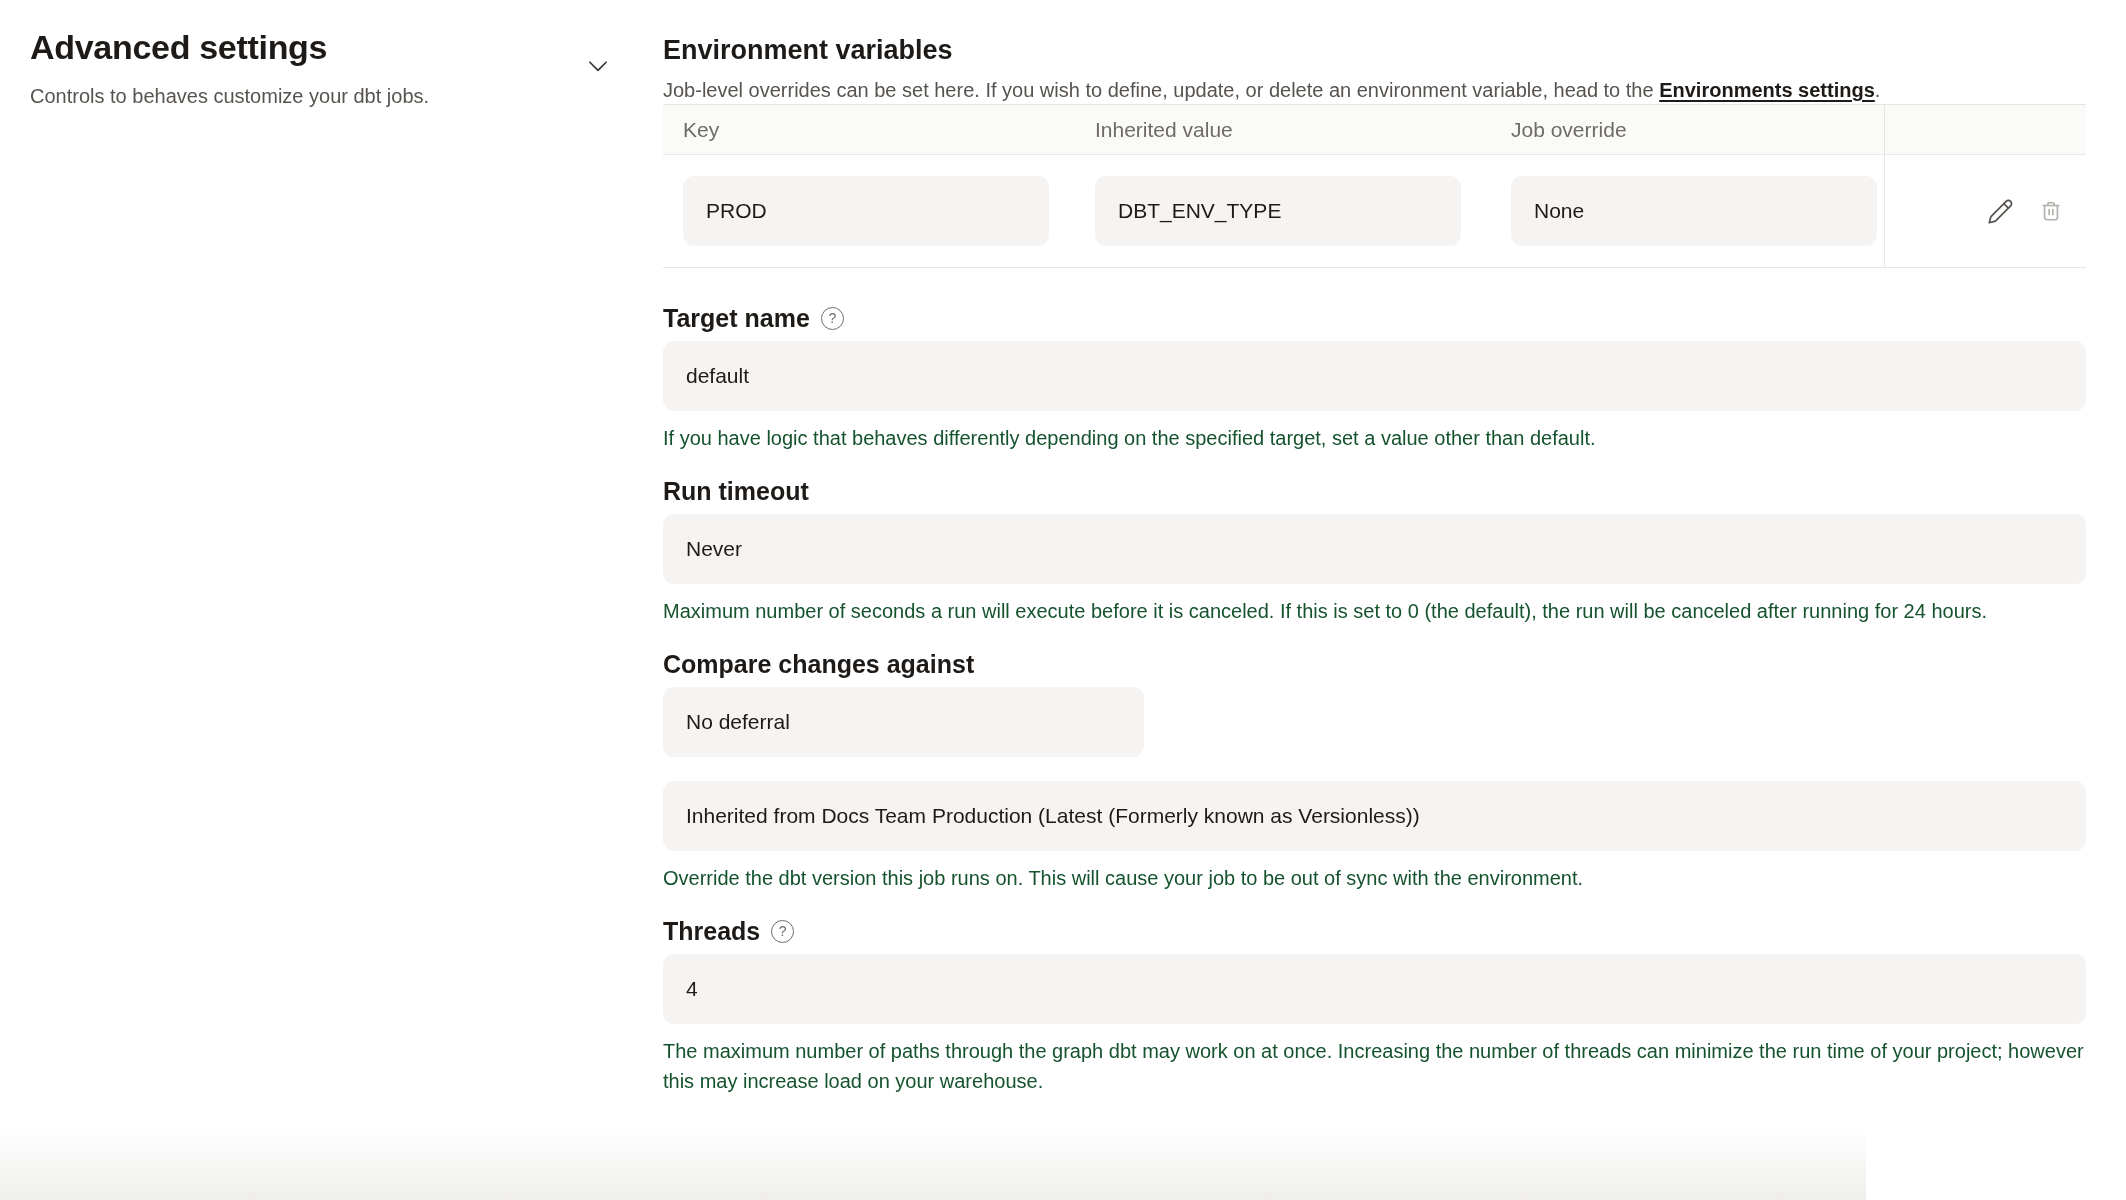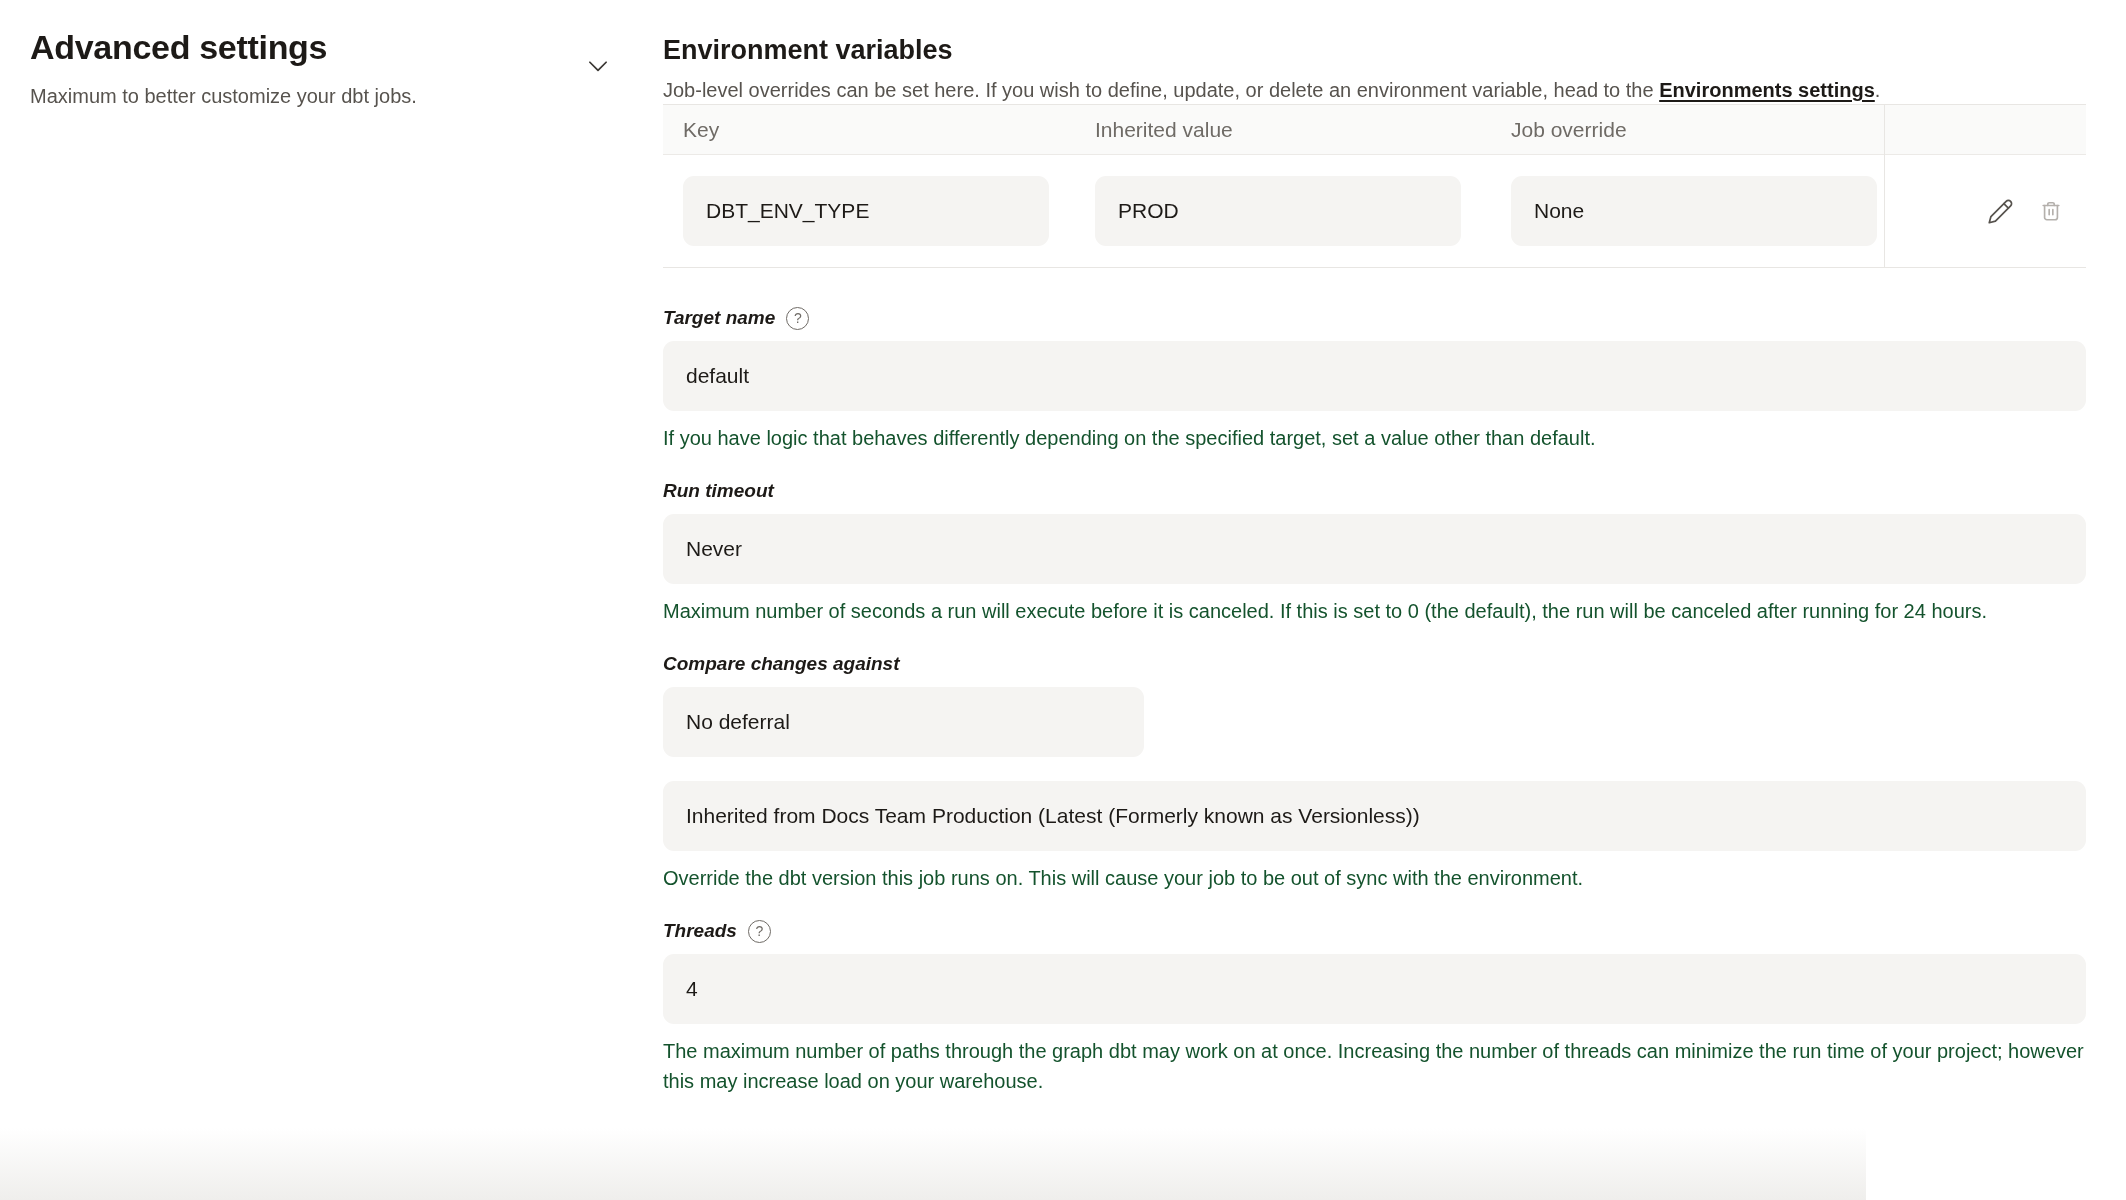--- a/index.html
+++ b/index.html
@@ -84,21 +84,21 @@
     font-size: 21px; color: #1d1a17;
     padding: 0 23px;
   }
   .box.wide { width: 100%; }
   .box.narrow { width: 481px; }
 
   
   .field { margin-top: 24px; }
   .field.first { margin-top: 36px; }
   .label-row { display: flex; align-items: center; gap: 11px; height: 28px; margin-bottom: 9px; }
-  .field-label { font-size: 19px; font-weight: 700; color: #1d1a17; line-height: 28px; font-style: italic; }
+  .field-label { font-size: 25px; font-weight: 700; color: #1d1a17; line-height: 28px; }
   .help-icon {
     width: 23px; height: 23px; border-radius: 50%;
     border: 1.6px solid #6f6b66; color: #6f6b66;
     display: inline-flex; align-items: center; justify-content: center;
     cursor: pointer; background: transparent; padding: 0; flex: 0 0 auto;
   }
   .help-icon::after { content: "?"; font-size: 14px; line-height: 1; font-weight: 400; }
   .helper-text {
     margin: 12px 0 0 0; font-size: 20px; line-height: 30px; color: #14532d;
     max-width: 1423px;
@@ -111,21 +111,21 @@
     pointer-events: none;
   }
 </style>
 </head>
 <body>
 
 <div class="canvas">
 
   <aside class="left-panel">
     <h1 class="page-title">Advanced settings</h1>
-    <p class="page-subtitle">Maximum to better customize your dbt jobs.</p>
+    <p class="page-subtitle">Controls to behaves customize your dbt jobs.</p>
   </aside>
 
   <button class="collapse-btn" aria-label="Collapse advanced settings">
     <svg width="30" height="30" viewBox="0 0 24 24" fill="none" stroke="#3a3733" stroke-width="1.4" stroke-linecap="round" stroke-linejoin="round">
       <polyline points="5.5 9 12 15.5 18.5 9"></polyline>
     </svg>
   </button>
 
   <main class="right-panel">
 
@@ -134,24 +134,24 @@
 
     <div class="env-table">
       <div class="t-head">
         <div class="th">Key</div>
         <div class="th">Inherited value</div>
         <div class="th">Job override</div>
         <div class="th actions-col"></div>
       </div>
       <div class="t-row">
         <div class="td">
+          <input class="box cell-box" type="text" readonly="" value="PROD" style="">
+        </div>
+        <div class="td">
           <input class="box cell-box" type="text" readonly="" value="DBT_ENV_TYPE" style="">
-        </div>
-        <div class="td">
-          <input class="box cell-box" type="text" readonly="" value="PROD" style="">
         </div>
         <div class="td">
           <input class="box cell-box" type="text" readonly="" value="None" style="">
         </div>
         <div class="td actions-col">
           <button class="icon-btn" aria-label="Edit environment variable">
             <svg width="27" height="27" viewBox="0 0 24 24" fill="none" stroke="#56524d" stroke-width="1.5" stroke-linecap="round" stroke-linejoin="round">
               <path d="M17 3a2.828 2.828 0 1 1 4 4L7.5 20.5 2 22l1.5-5.5L17 3z"></path>
               <line x1="15" y1="5" x2="19" y2="9"></line>
             </svg>

